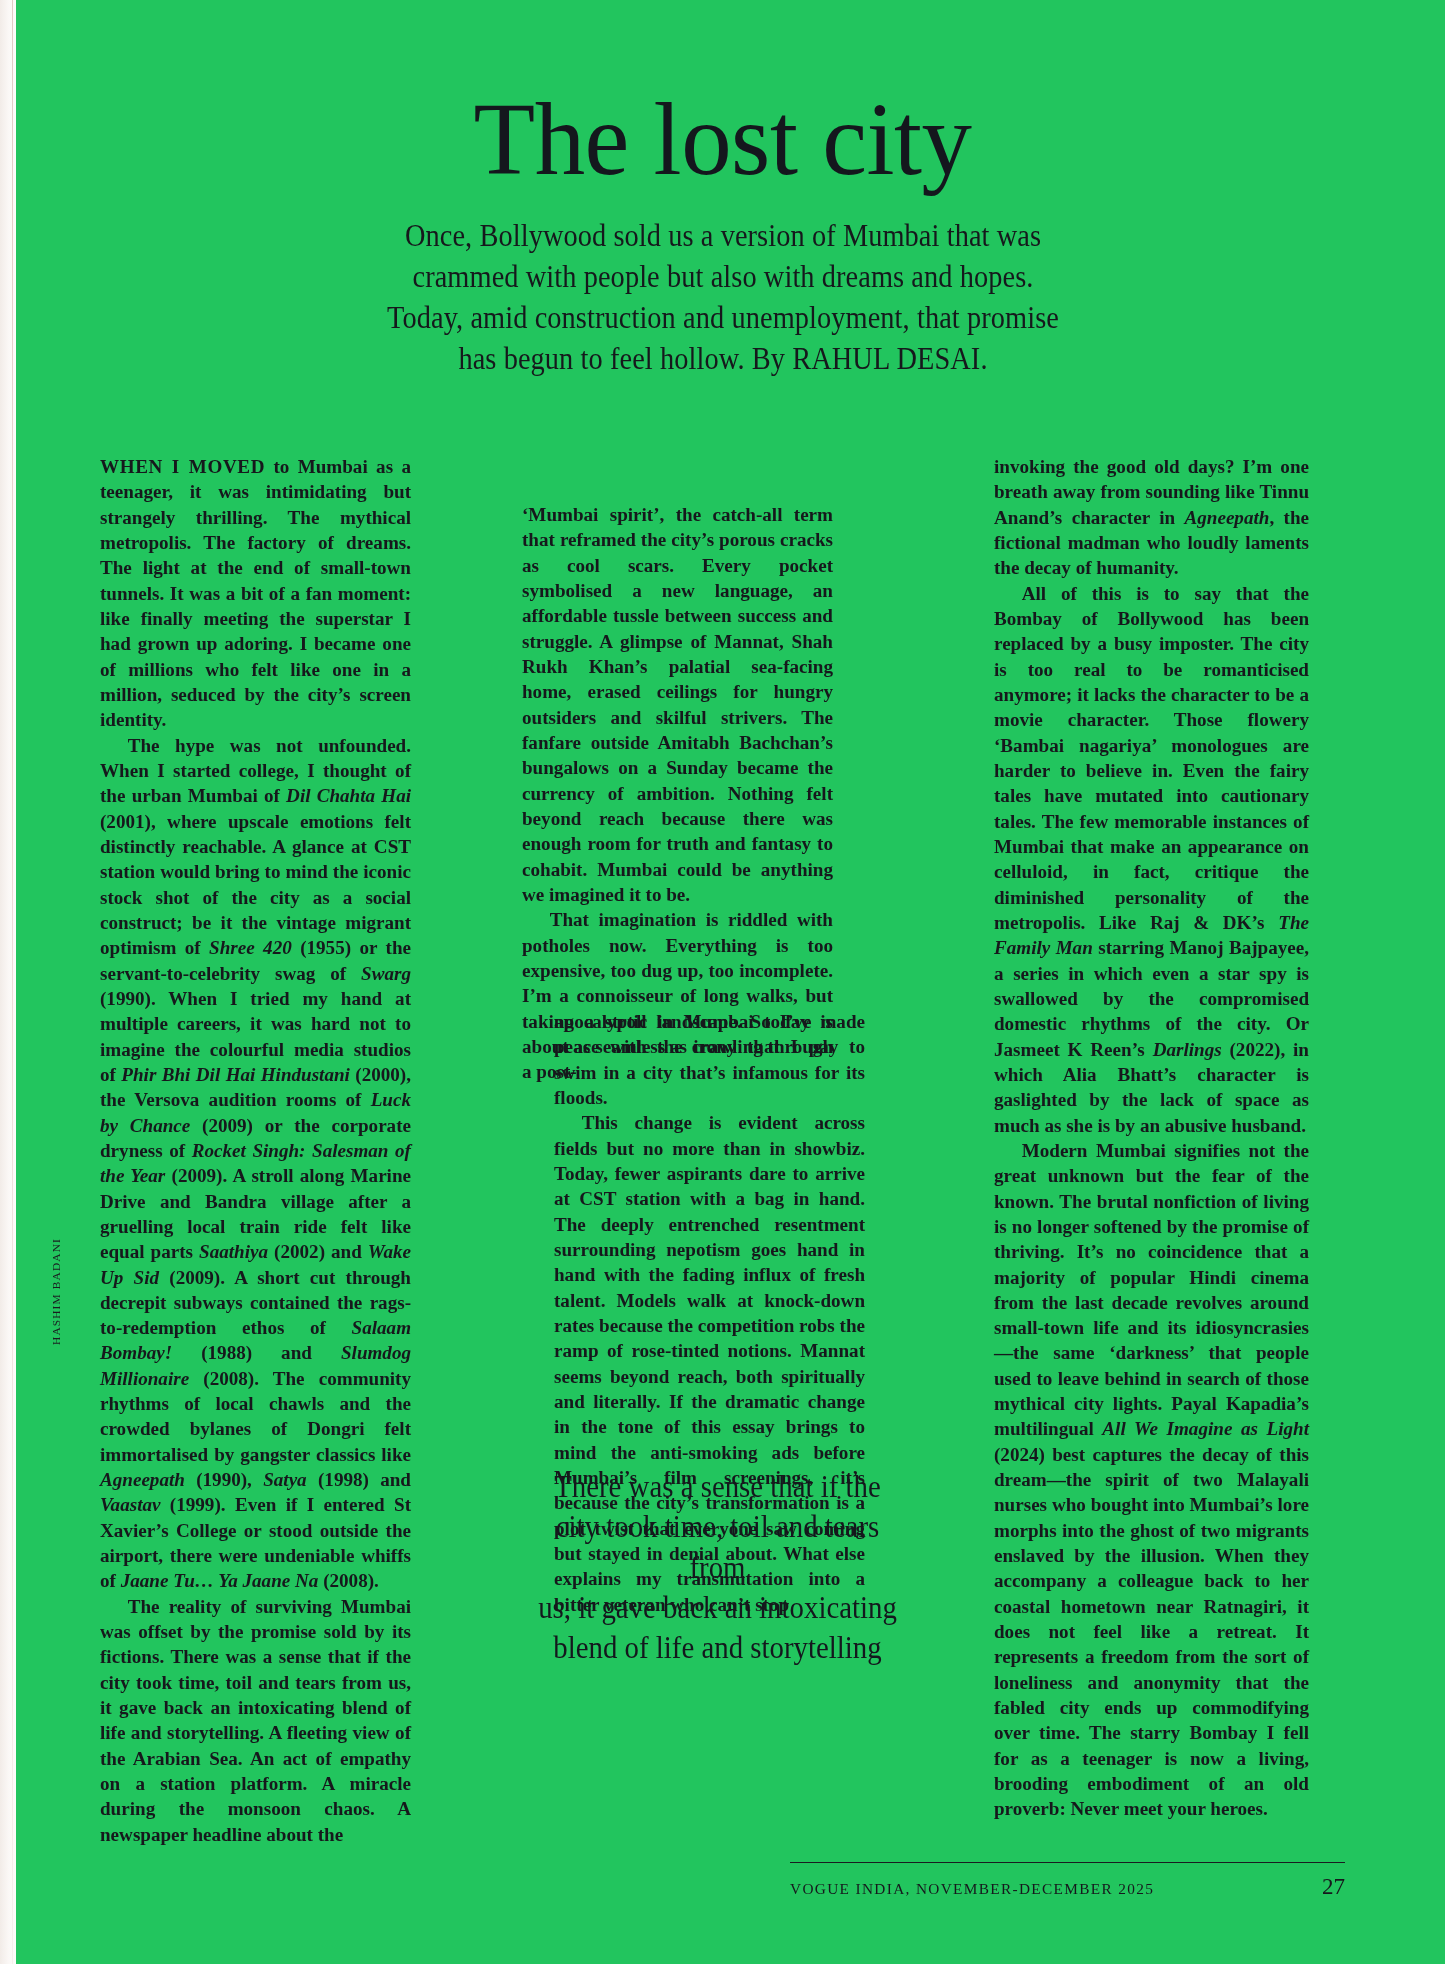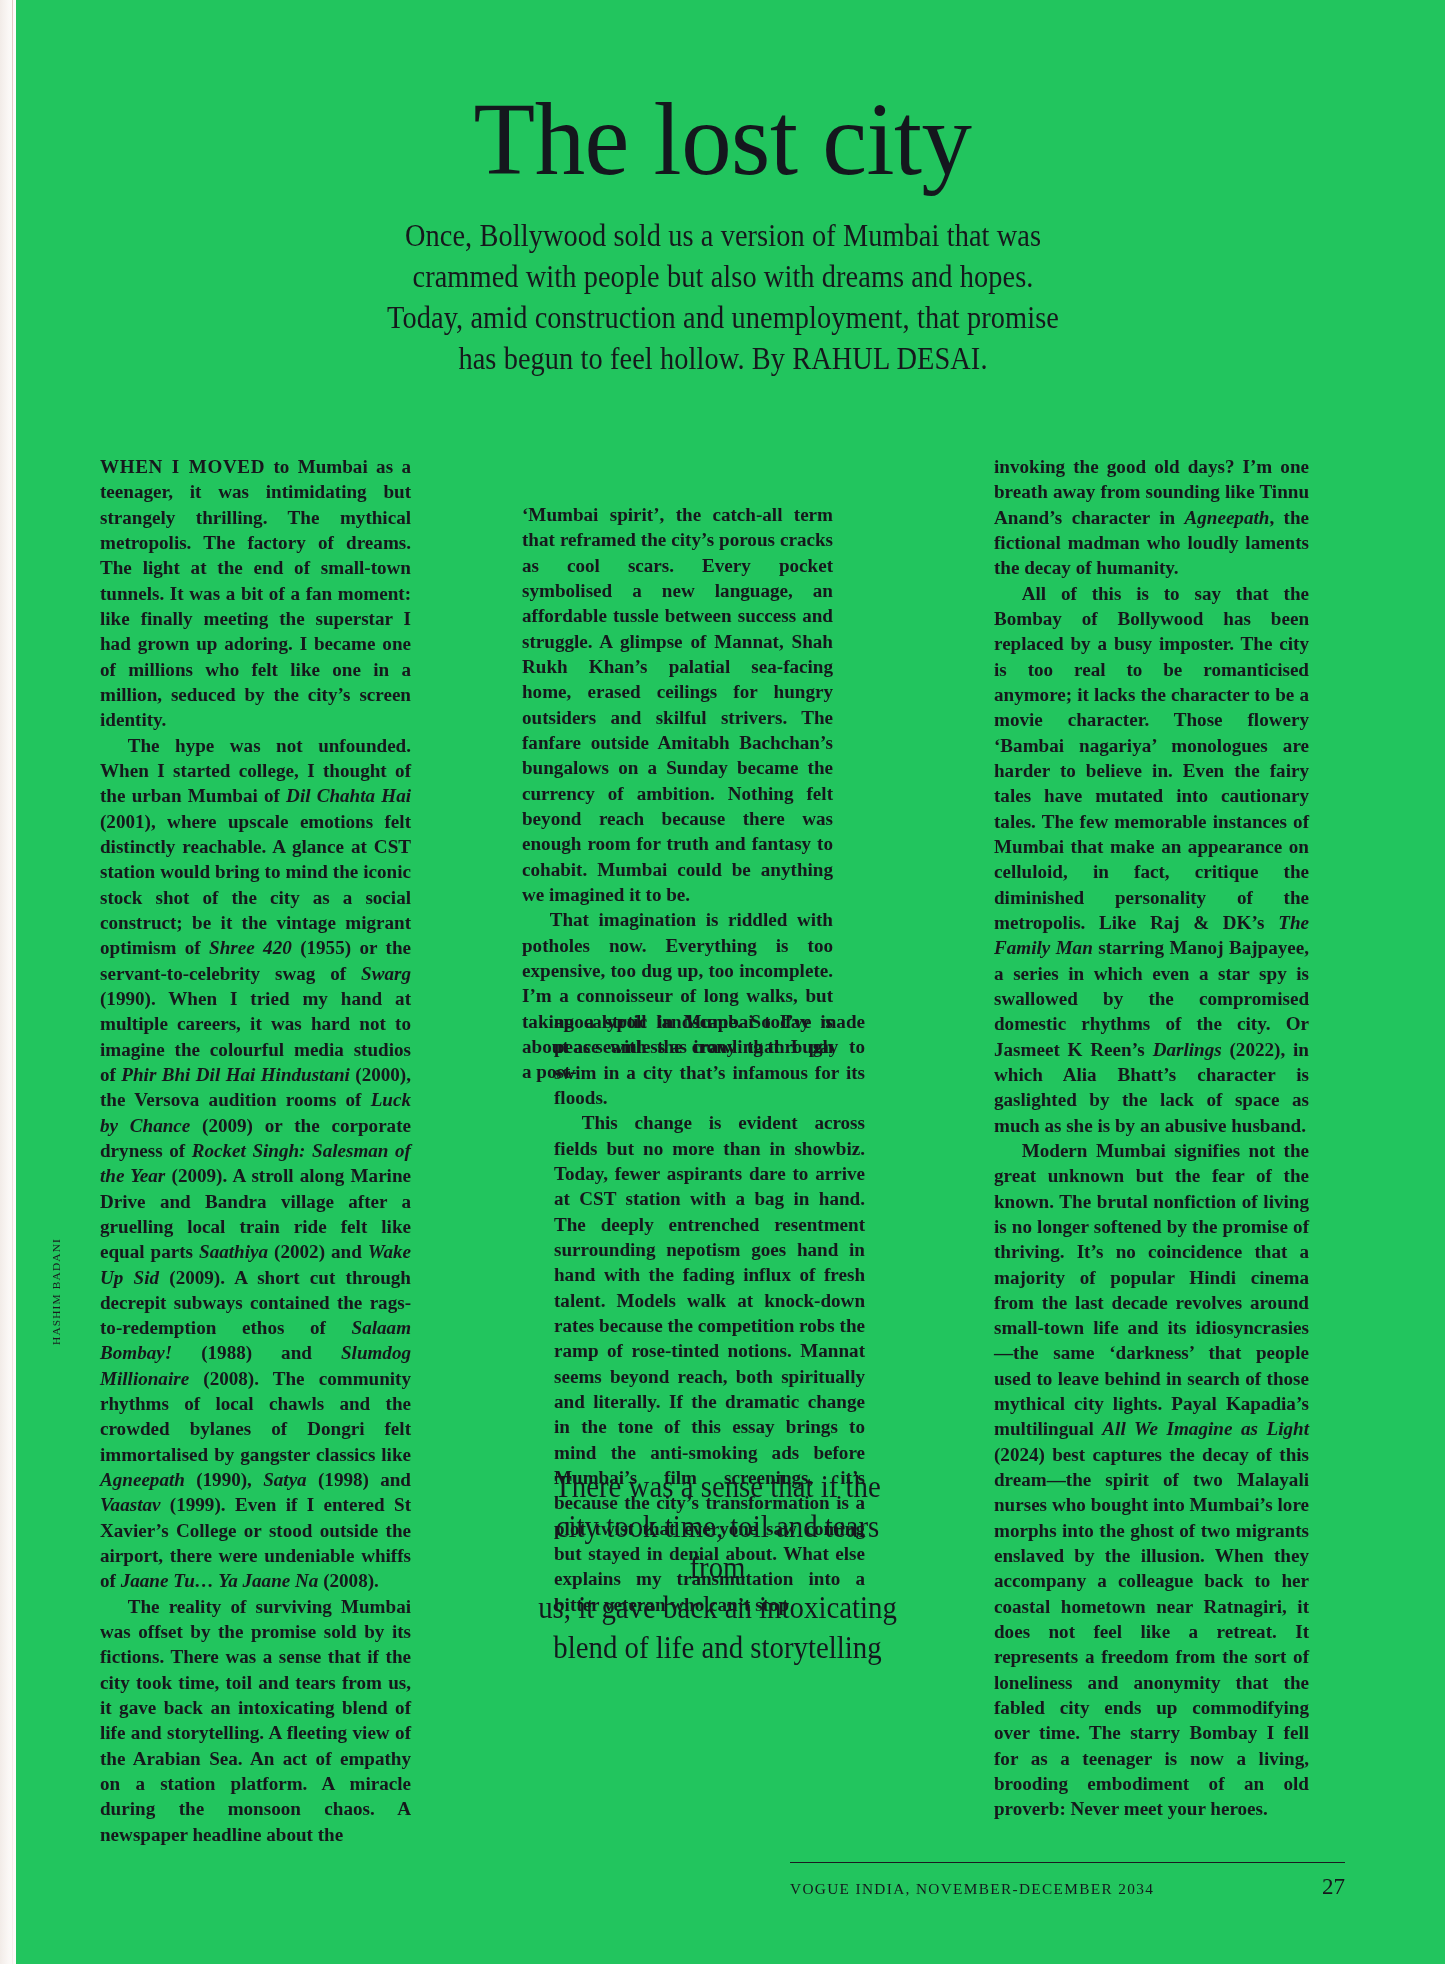--- a/index.html
+++ b/index.html
@@ -207,17 +207,17 @@
       <p><span>All of this is to say that the Bombay of Bollywood has been replaced by a busy imposter. The city is too real to be romanticised anymore; it lacks the character to be a movie character. Those flowery ‘Bambai nagariya’ monologues are harder to believe in. Even the fairy tales have mutated into cautionary tales. The few memorable instances of Mumbai that make an appearance on celluloid, in fact, critique the diminished personality of the metropolis. Like Raj &amp; DK’s </span><i>The Family Man</i><span> starring Manoj Bajpayee, a series in which even a star spy is swallowed by the compromised domestic rhythms of the city. Or Jasmeet K Reen’s </span><i>Darlings</i><span> (2022), in which Alia Bhatt’s character is gaslighted by the lack of space as much as she is by an abusive husband.</span></p>
       <p><span>Modern Mumbai signifies not the great unknown but the fear of the known. The brutal nonfiction of living is no longer softened by the promise of thriving. It’s no coincidence that a majority of popular Hindi cinema from the last decade revolves around small-town life and its idiosyncrasies—the same ‘darkness’ that people used to leave behind in search of those mythical city lights. Payal Kapadia’s multilingual </span><i>All We Imagine as Light</i><span> (2024) best captures the decay of this dream—the spirit of two Malayali nurses who bought into Mumbai’s lore morphs into the ghost of two migrants enslaved by the illusion. When they accompany a colleague back to her coastal hometown near Ratnagiri, it does not feel like a retreat. It represents a freedom from the sort of loneliness and anonymity that the fabled city ends up commodifying over time. The starry Bombay I fell for as a teenager is now a living, brooding embodiment of an old proverb: Never meet your heroes.</span></p>
     </div>
 
   </div>
 
   <div class="photo-credit">HASHIM BADANI</div>
 
   <div class="footer-rule"></div>
   <div class="footer">
-    <span class="footer-label">VOGUE INDIA, NOVEMBER-DECEMBER 2034</span>
+    <span class="footer-label">VOGUE INDIA, NOVEMBER-DECEMBER 2025</span>
     <span class="folio">27</span>
   </div>
 
 </div>
 
 </body></html>

